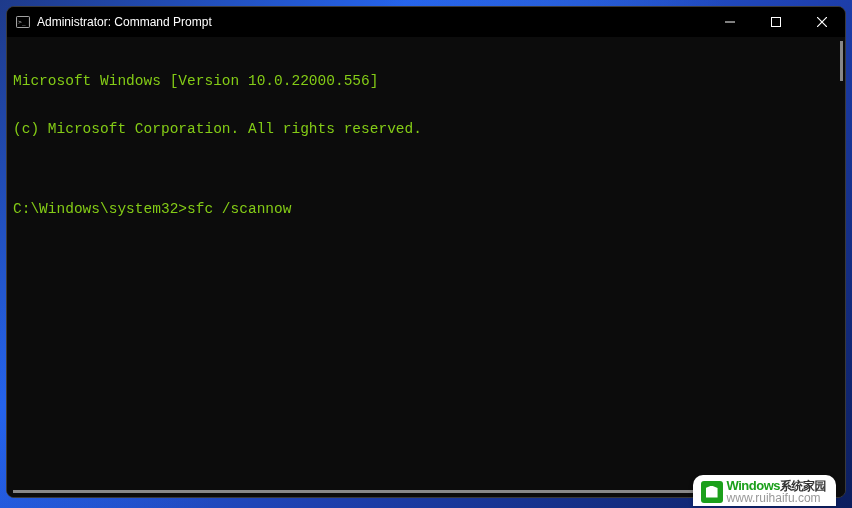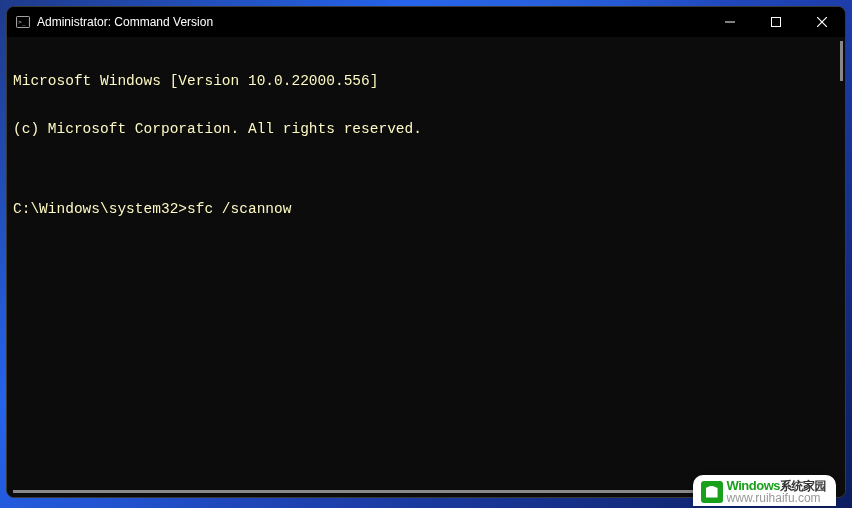--- a/index.html
+++ b/index.html
@@ -90,21 +90,21 @@
     .wc-btn svg {
       width: 10px;
       height: 10px;
     }
     .terminal-content {
       flex: 1;
       background: #0c0c0c;
       padding: 4px 6px;
       font-family: Consolas, "Courier New", monospace;
       font-size: 14.5px;
-      color: #fef9c3;
+      color: #84cc16;
       line-height: 16px;
       white-space: pre;
       position: relative;
       overflow: hidden;
     }
     .terminal-line {
       white-space: pre;
     }
     .scroll-indicator {
       position: absolute;
@@ -192,21 +192,21 @@
 <div class="bg-shape2"></div>
 
 <div class="window">
   <div class="titlebar">
     <span class="titlebar-icon">
       <svg viewBox="0 0 16 14">
         <rect x="0.5" y="0.5" width="15" height="13" rx="1" fill="none" stroke="#cccccc" stroke-width="1"></rect>
         <text x="2.5" y="9.5" font-size="7" fill="#cccccc" font-family="monospace">&gt;_</text>
       </svg>
     </span>
-    <span class="titlebar-text">Administrator: Command Version</span>
+    <span class="titlebar-text">Administrator: Command Prompt</span>
     <div class="window-controls">
       <div class="wc-btn">
         <svg viewBox="0 0 10 10">
             <line x1="0" y1="5" x2="10" y2="5" stroke="#ffffff" stroke-width="1"></line>
           </svg>
       </div>
       <div class="wc-btn">
         <svg viewBox="0 0 10 10">
             <rect x="0.5" y="0.5" width="9" height="9" fill="none" stroke="#ffffff" stroke-width="1"></rect>
           </svg>

